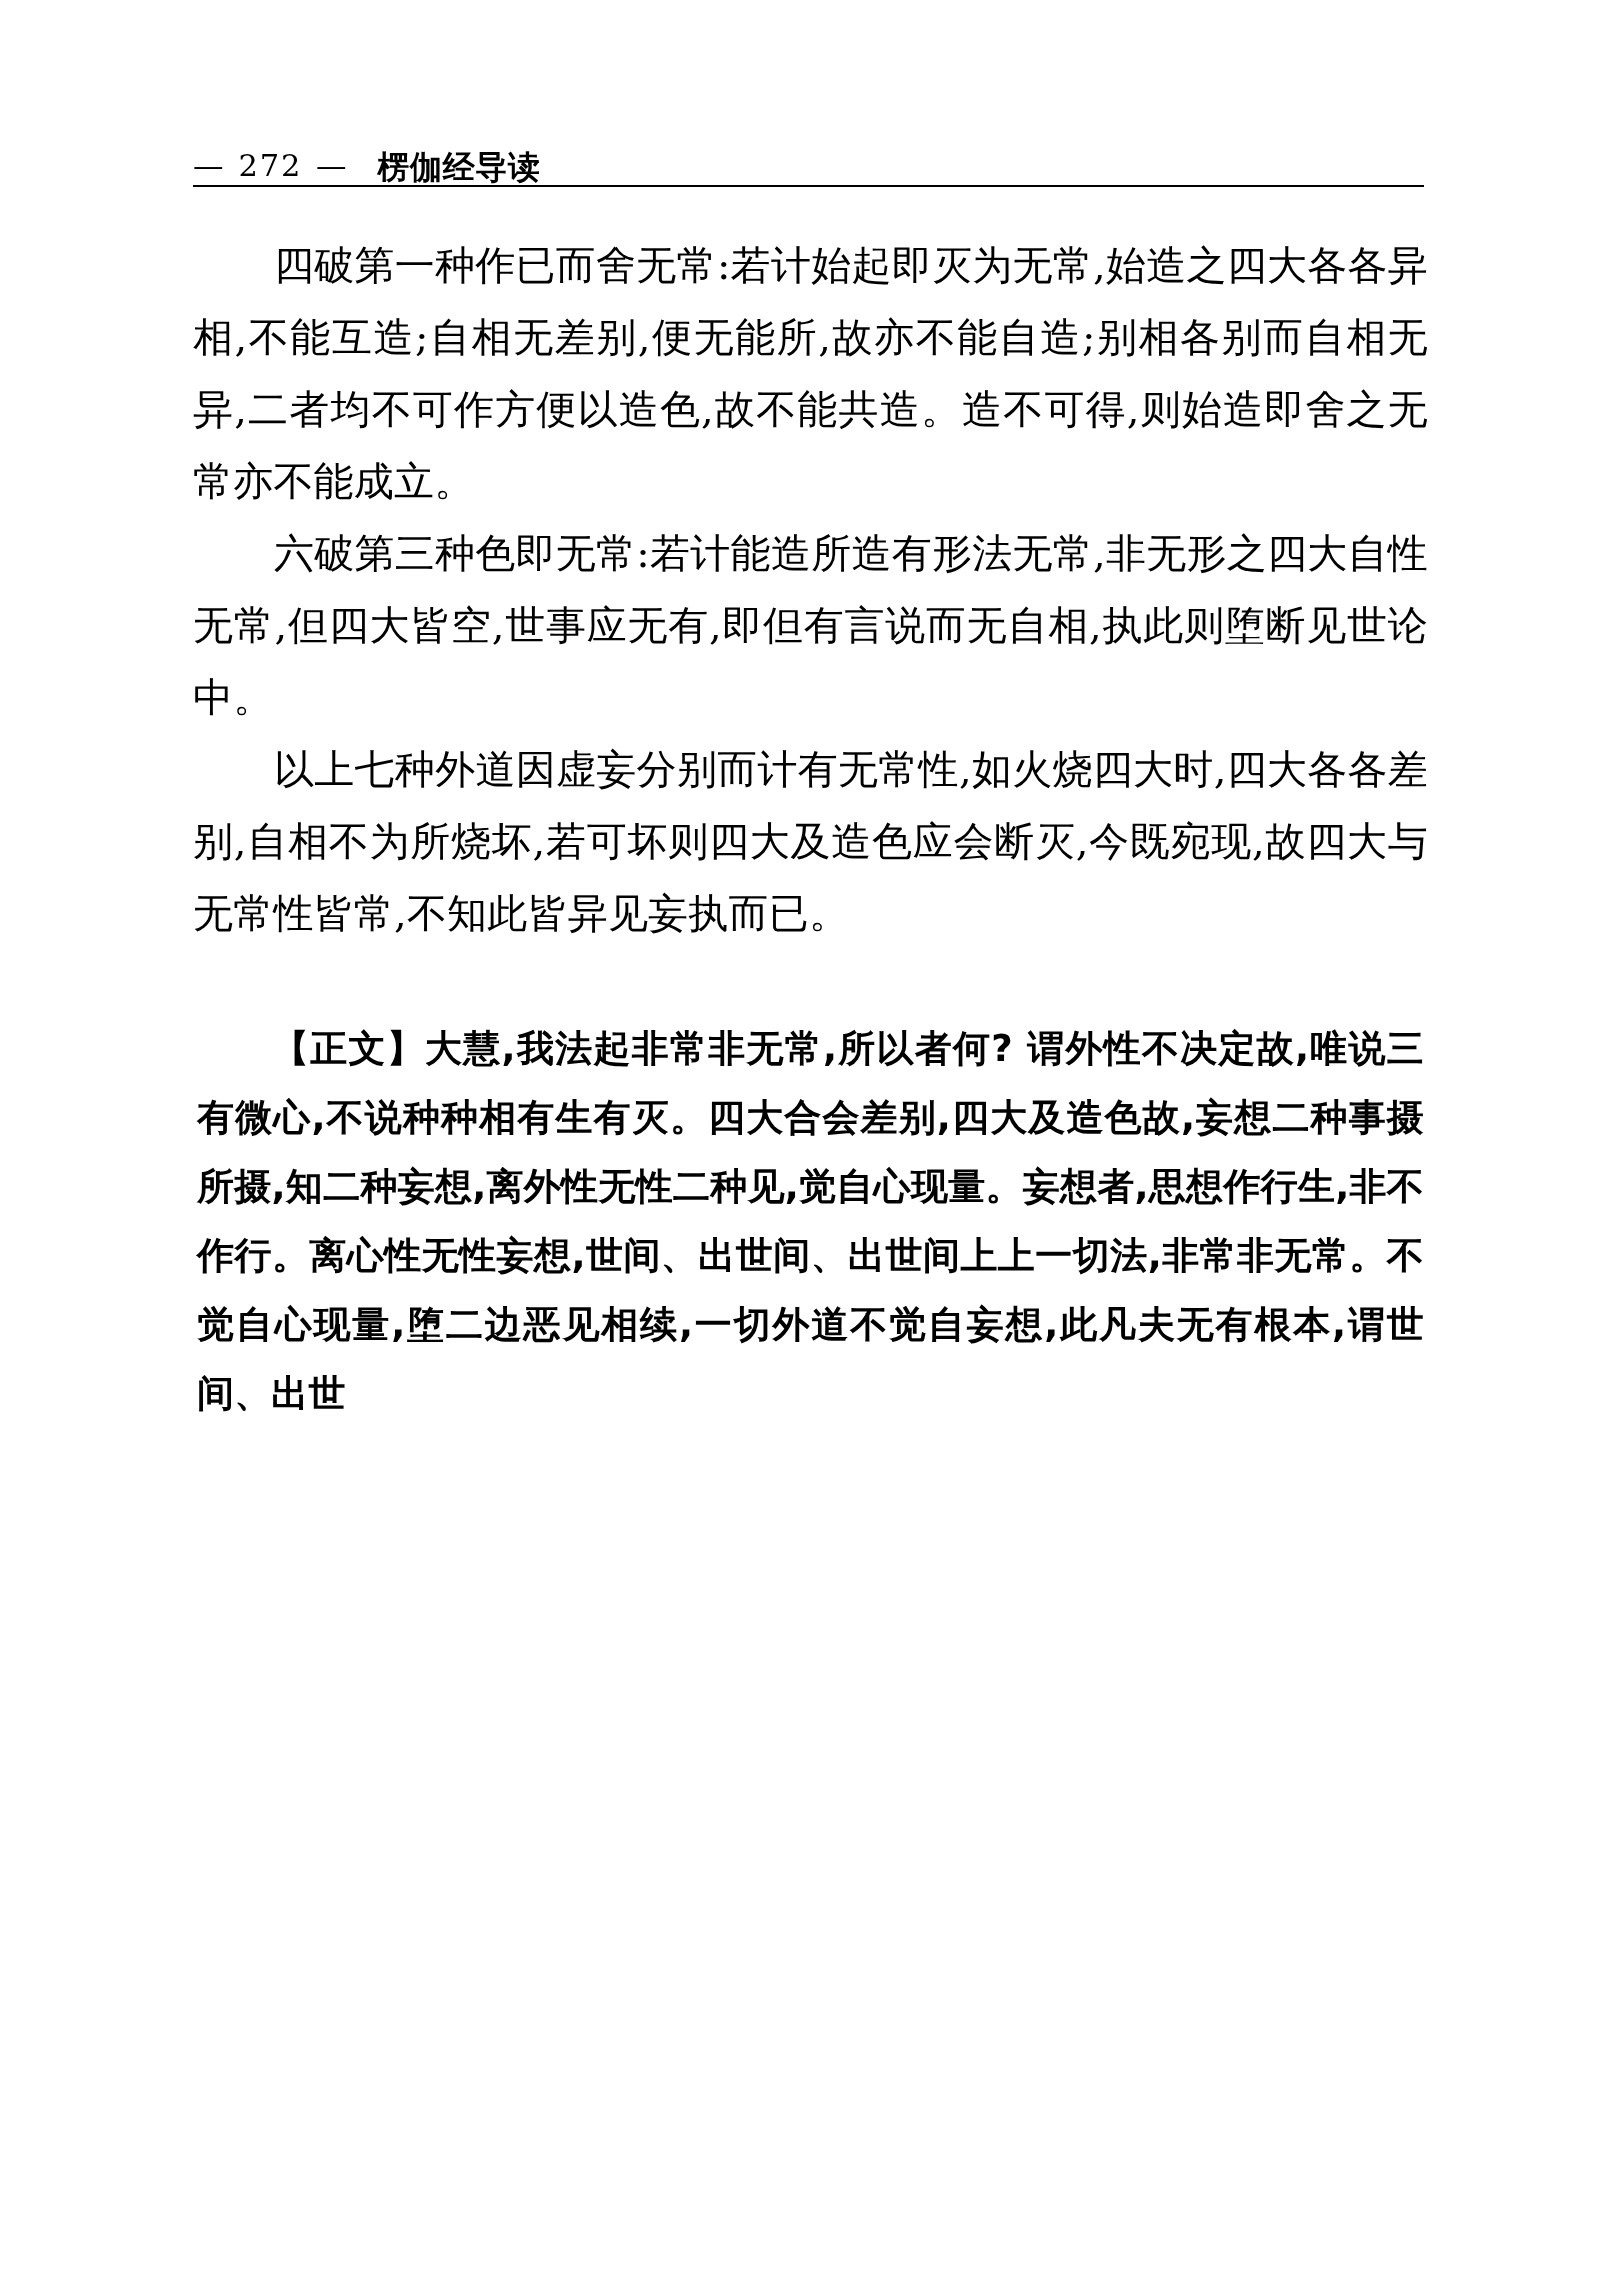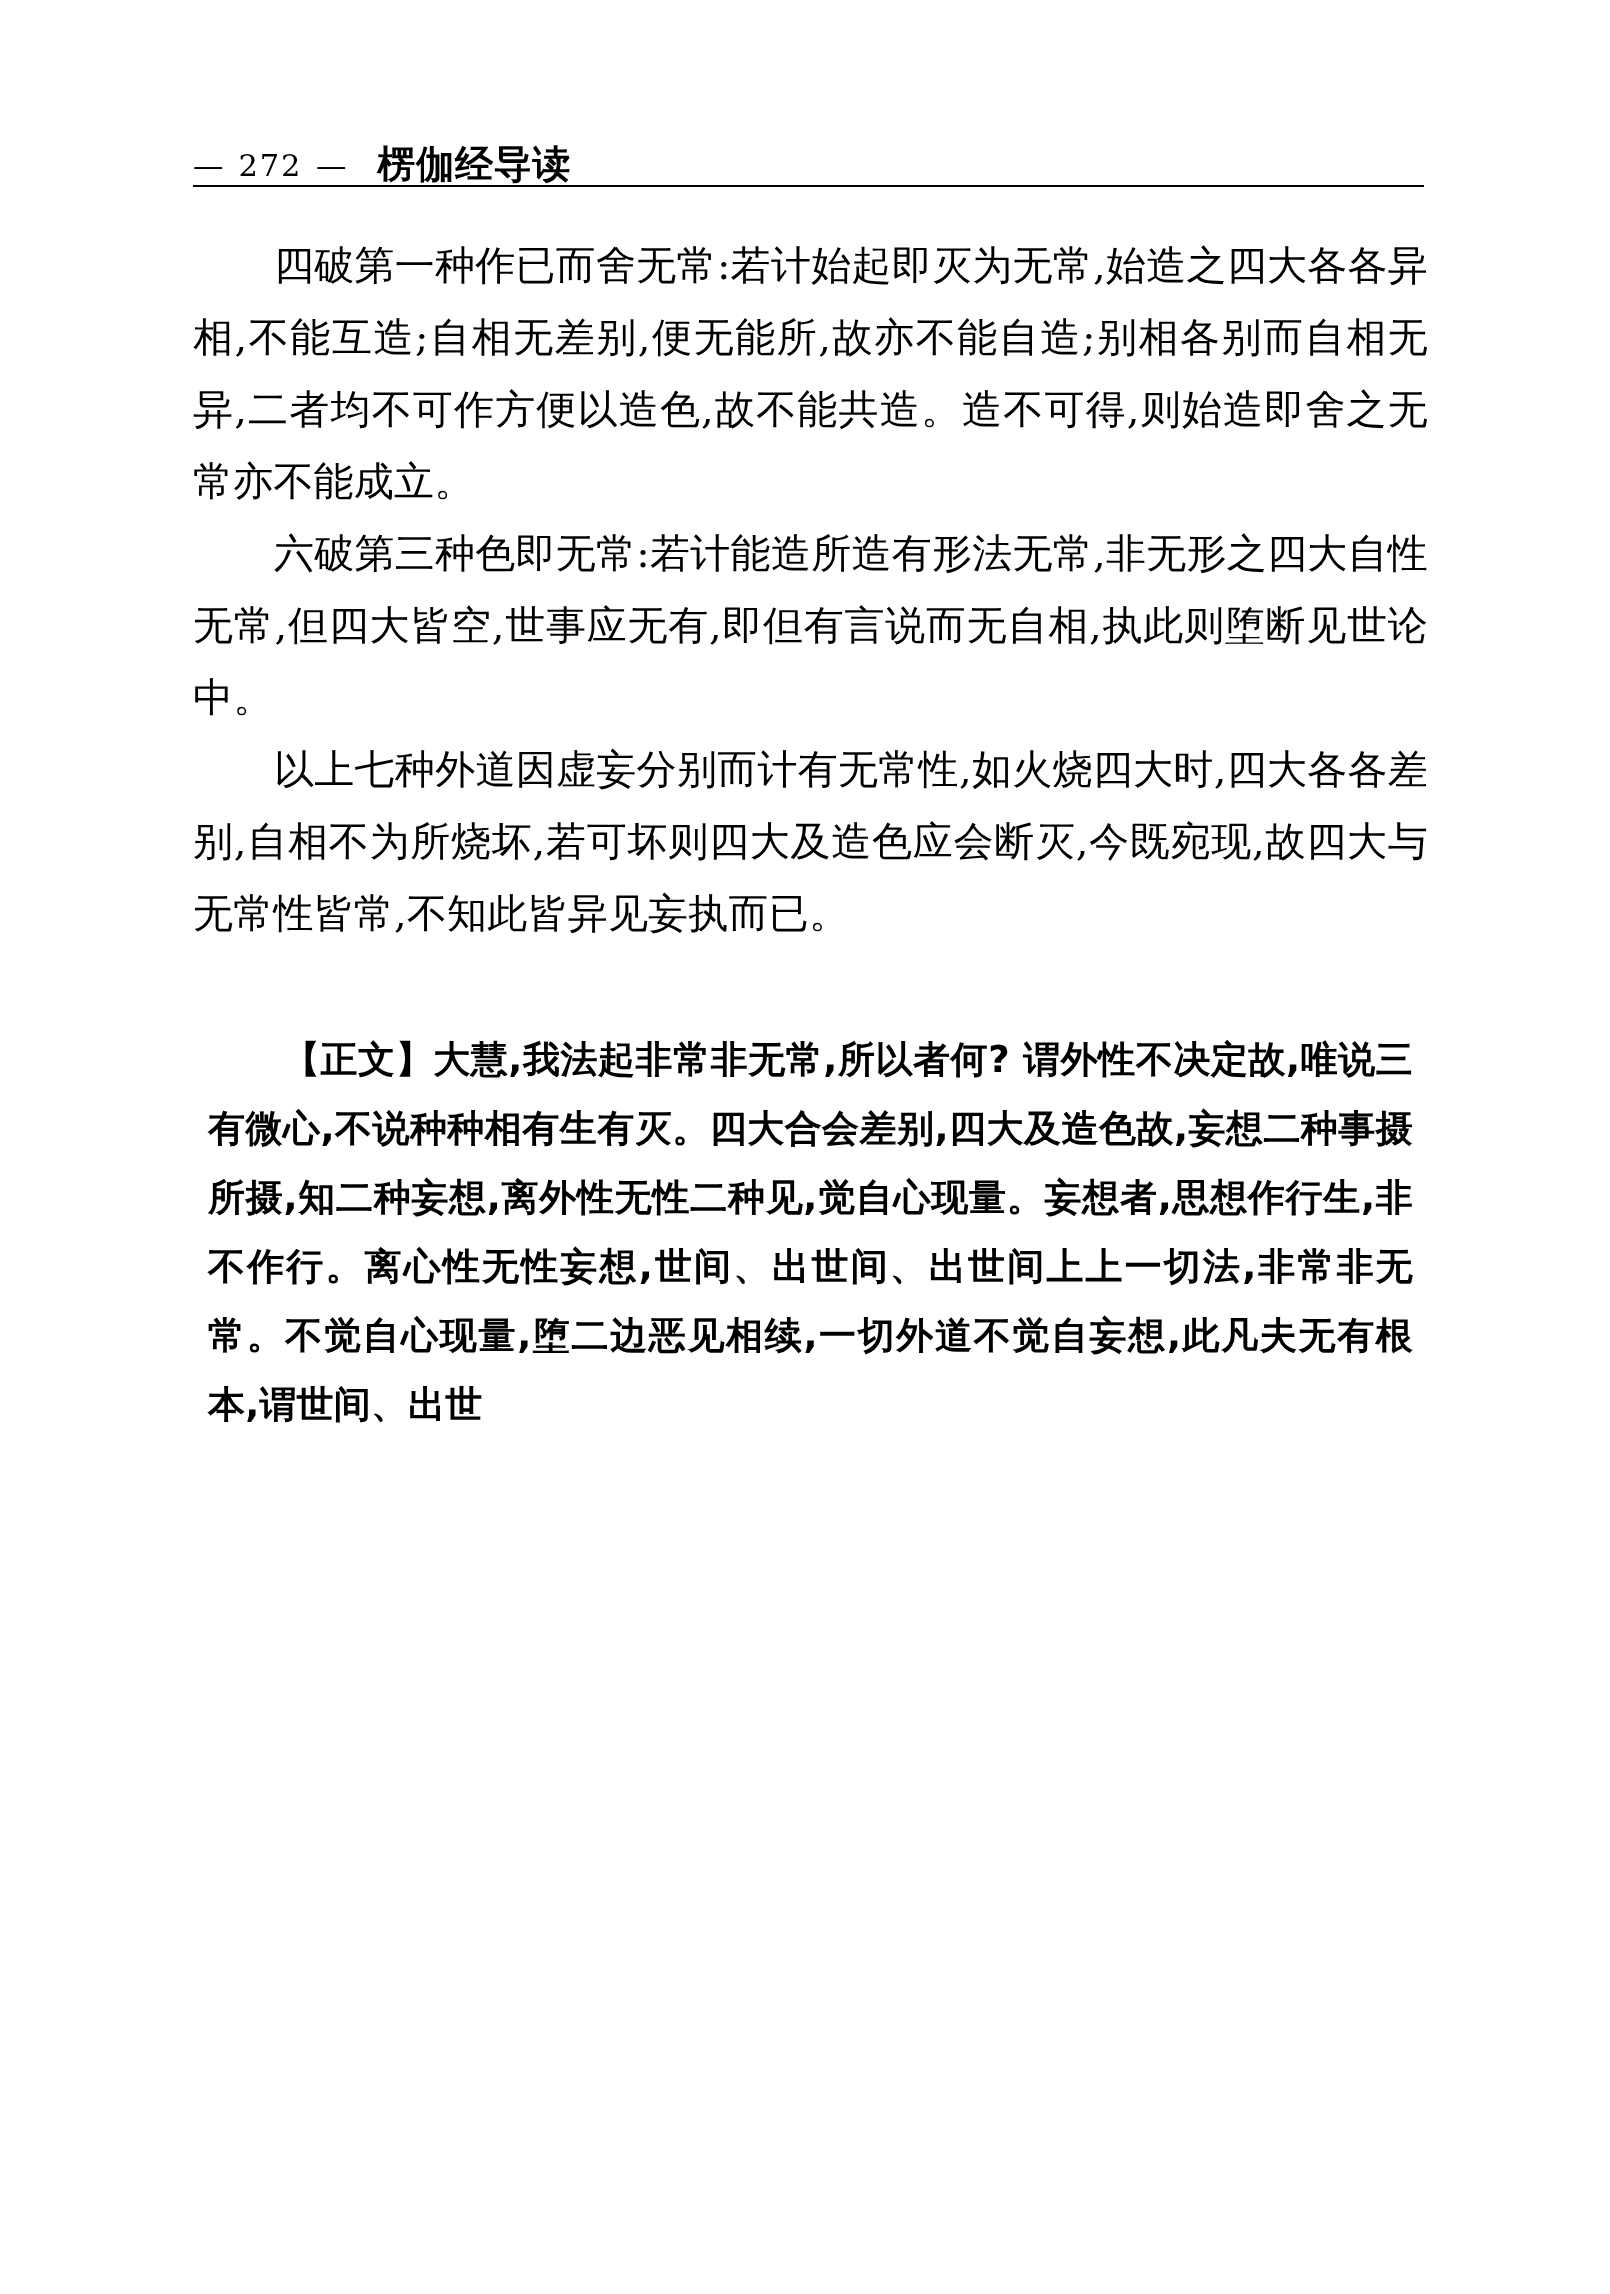--- a/index.html
+++ b/index.html
@@ -35,21 +35,21 @@
     letter-spacing: 0.04em;
   }
   .header .pageno {
     font-size: 30.5px;
     line-height: 1;
     padding-bottom: 5.9px;
     letter-spacing: 0.06em;
     font-family: "DejaVu Serif", "Liberation Serif", serif;
   }
   .header .title {
-    font-size: 38px;
+    font-size: 32px;
     line-height: 1;
     padding-bottom: 3.9px;
     margin-left: 15.8px;
     letter-spacing: 0.02em;
     font-family: "DejaVu Sans", "Liberation Sans", sans-serif;
     font-weight: 600;
   }
   .header .rule {
     position: absolute;
     left: 0;
@@ -72,21 +72,21 @@
     line-height: 72px;
     text-align: justify;
     text-justify: inter-character;
     letter-spacing: 0.005em;
     font-family: "DejaVu Serif", "Liberation Serif", serif;
   }
   p.indent {
     text-indent: 81px;
   }
   p.sutra {
-    margin: 15px;
+    margin: 4px;
     font-size: 37px;
     line-height: 69px;
     text-align: justify;
     text-justify: inter-character;
     text-indent: 75px;
     font-family: "DejaVu Sans", "Liberation Sans", sans-serif;
     font-weight: 700;
     letter-spacing: 0.005em;
   }
   .gap-block {

